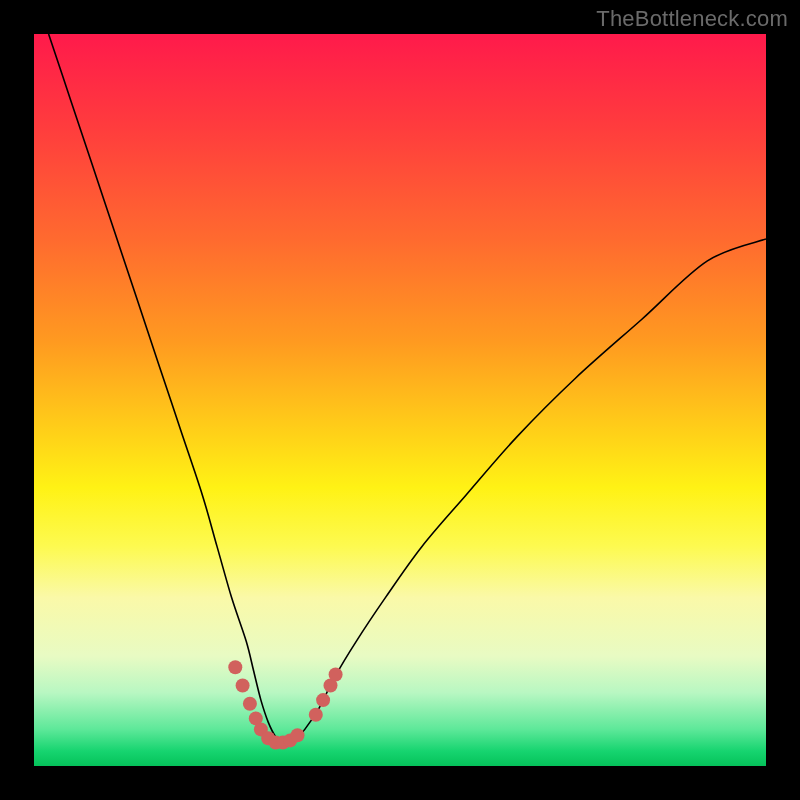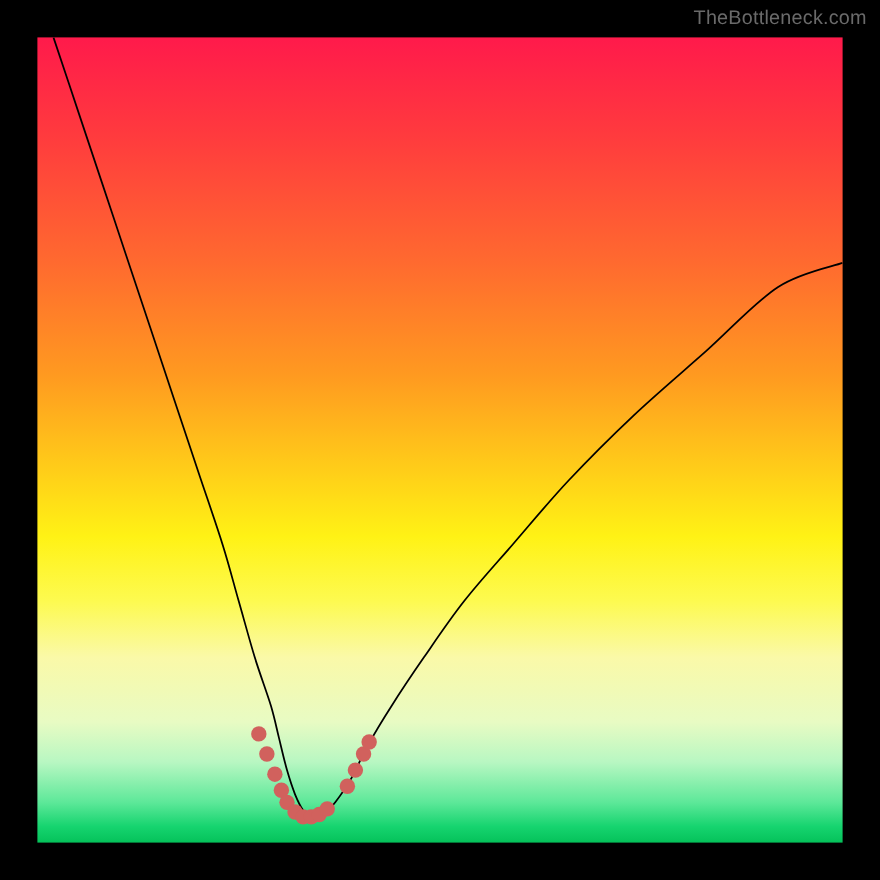--- a/index.html
+++ b/index.html
@@ -40,21 +40,21 @@
       #5de899 95%,
       #16d46f 98%,
       #05c25a 100%
     );
   }
   .watermark {
     position: absolute;
     top: 6px;
     right: 12px;
     color: #6a6a6a;
-    font-size: 18px;
+    font-size: 22px;
     font-weight: 500;
     letter-spacing: 0.2px;
     user-select: none;
   }
   svg.curve {
     position: absolute;
     top: 0;
     left: 0;
   }
   .curve-path {

